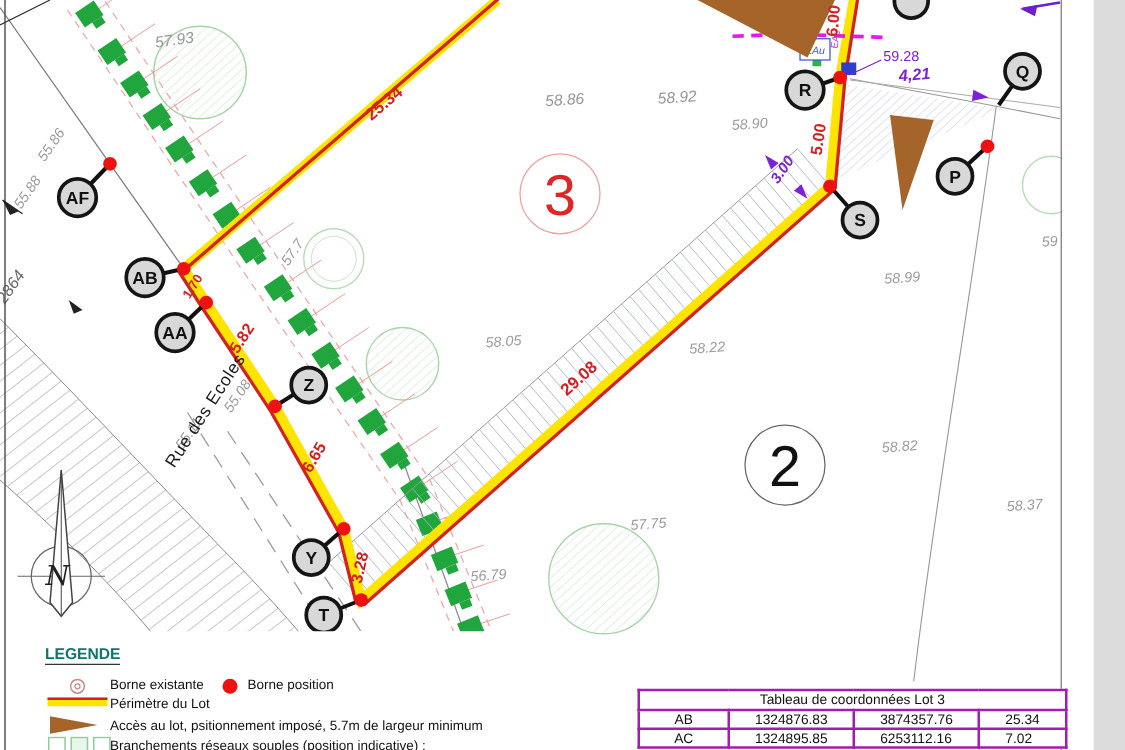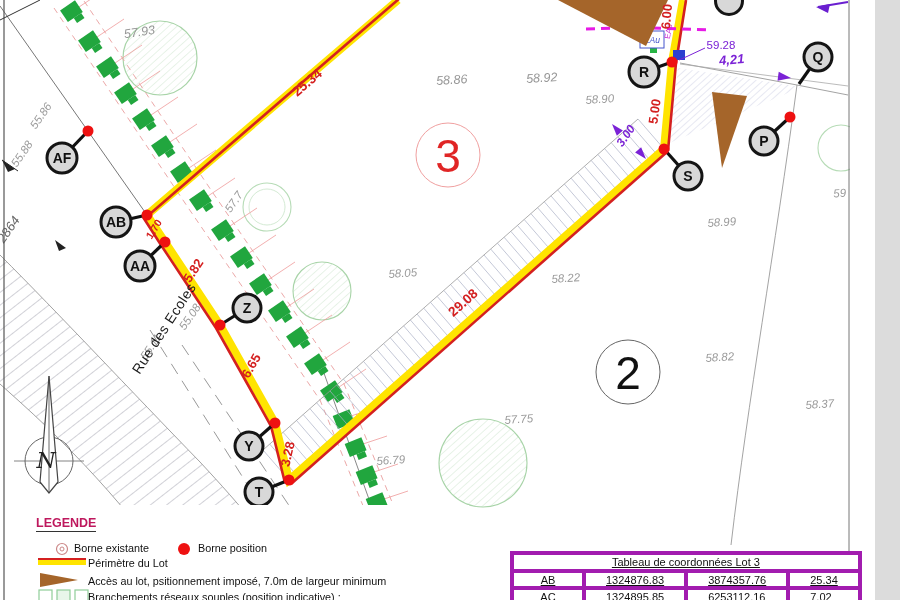--- a/index.html
+++ b/index.html
@@ -12,29 +12,29 @@
   .rdim{font-family:"Liberation Sans",sans-serif;font-weight:600;fill:#d42020;text-anchor:middle;}
   .pdim{font-family:"Liberation Sans",sans-serif;font-weight:700;font-style:italic;fill:#7b22d6;text-anchor:middle;}
   .ptxt{font-family:"Liberation Sans",sans-serif;fill:#7b22d6;text-anchor:middle;}
   .vletter{font:600 14px "Liberation Sans",sans-serif;fill:#101010;text-anchor:middle;}
   .street{font:500 14px "Liberation Sans",sans-serif;fill:#1a1a1a;text-anchor:middle;letter-spacing:.5px;}
   .north-n{font:italic 22px "DejaVu Serif",serif;fill:#222;text-anchor:middle;}
   .lot3n{font:400 46px "Liberation Sans",sans-serif;fill:#e02525;text-anchor:middle;}
   .lot2n{font:400 46px "Liberation Sans",sans-serif;fill:#111;text-anchor:middle;}
   
   .legend{position:absolute;left:14px;top:505px;width:455px;height:95px;background:#fff;}
-  .lg-title{position:absolute;left:22px;top:11px;font:600 12.5px "Liberation Sans",sans-serif;color:#be185d;
+  .lg-title{position:absolute;left:22px;top:11px;font:600 12.5px "Liberation Sans",sans-serif;color:#0f766e;
             border-bottom:1px solid #333;padding-bottom:1px;}
   .lg-t{position:absolute;font:10.8px "Liberation Sans",sans-serif;color:#111;white-space:nowrap;}
   .lg-sym{position:absolute;}
   .lg-sw{position:absolute;left:24px;top:53px;width:48px;height:5px;background:#ffe400;border-top:2px solid #d42020;}
   
   .coord-table{position:absolute;left:510px;top:551px;background:#fff;}
   .coord-table table{border-collapse:collapse;font:11px "Liberation Sans",sans-serif;color:#111;table-layout:fixed;}
-  .coord-table td{border:4px solid #a21caf;padding:0 20px;height:13px;text-align:center;overflow:hidden;text-decoration:underline;}
+  .coord-table td{border:2px solid #a21caf;padding:0 20px;height:13px;text-align:center;overflow:hidden;}
   .coord-table tr.tt td{height:14px;}
   .coord-table td.num{text-align:left;}
   
   .grey-band{position:absolute;left:875px;top:0;width:25px;height:600px;background:#dcdcdc;}
 </style>
 </head>
 <body>
 
 <div id="stage">
 
@@ -400,31 +400,31 @@
     <path d="M55,240 L66,248 L59,251 Z"></path>
   </g>
 </svg>
 
 <div class="legend">
   <div class="lg-title">LEGENDE</div>
   <svg class="lg-sym" style="left:40px;top:36px" width="16" height="16">
     <circle cx="8" cy="8" r="5.5" fill="none" stroke="#cc8888" stroke-width="1.2"></circle>
     <circle cx="8" cy="8" r="2" fill="none" stroke="#cc8888" stroke-width="1"></circle>
   </svg>
-  <span class="lg-t" style="left:60px;top:37px">Borne existante</span>
+  <span class="lg-t" style="left:74px;top:37px">Borne existante</span>
   <svg class="lg-sym" style="left:162px;top:36px" width="16" height="16">
     <circle cx="8" cy="8" r="6" fill="#ee1111"></circle>
   </svg>
   <span class="lg-t" style="left:184px;top:37px">Borne position</span>
   <div class="lg-sw"></div>
   <span class="lg-t" style="left:74px;top:52px">Périmètre du Lot</span>
   <svg class="lg-sym" style="left:26px;top:67px" width="42" height="16">
     <polygon points="0,1 0,15 38,8" fill="#a5652a"></polygon>
   </svg>
-  <span class="lg-t" style="left:74px;top:70px">Accès au lot, psitionnement imposé, 7.0m de largeur minimum</span>
+  <span class="lg-t" style="left:74px;top:70px">Accès au lot, psitionnement imposé, 5.7m de largeur minimum</span>
   <svg class="lg-sym" style="left:24px;top:84px" width="56" height="11">
     <rect x="1" y="1" width="13" height="13" fill="#fff" stroke="#8fce98" stroke-width="1.2"></rect>
     <rect x="19" y="1" width="13" height="13" fill="#e8f6ea" stroke="#8fce98" stroke-width="1.2"></rect>
     <rect x="37" y="1" width="13" height="13" fill="#fff" stroke="#8fce98" stroke-width="1.2"></rect>
   </svg>
   <span class="lg-t" style="left:74px;top:86px">Branchements réseaux souples (position indicative) :</span>
 </div>
 
 <div class="coord-table">
   <table>

